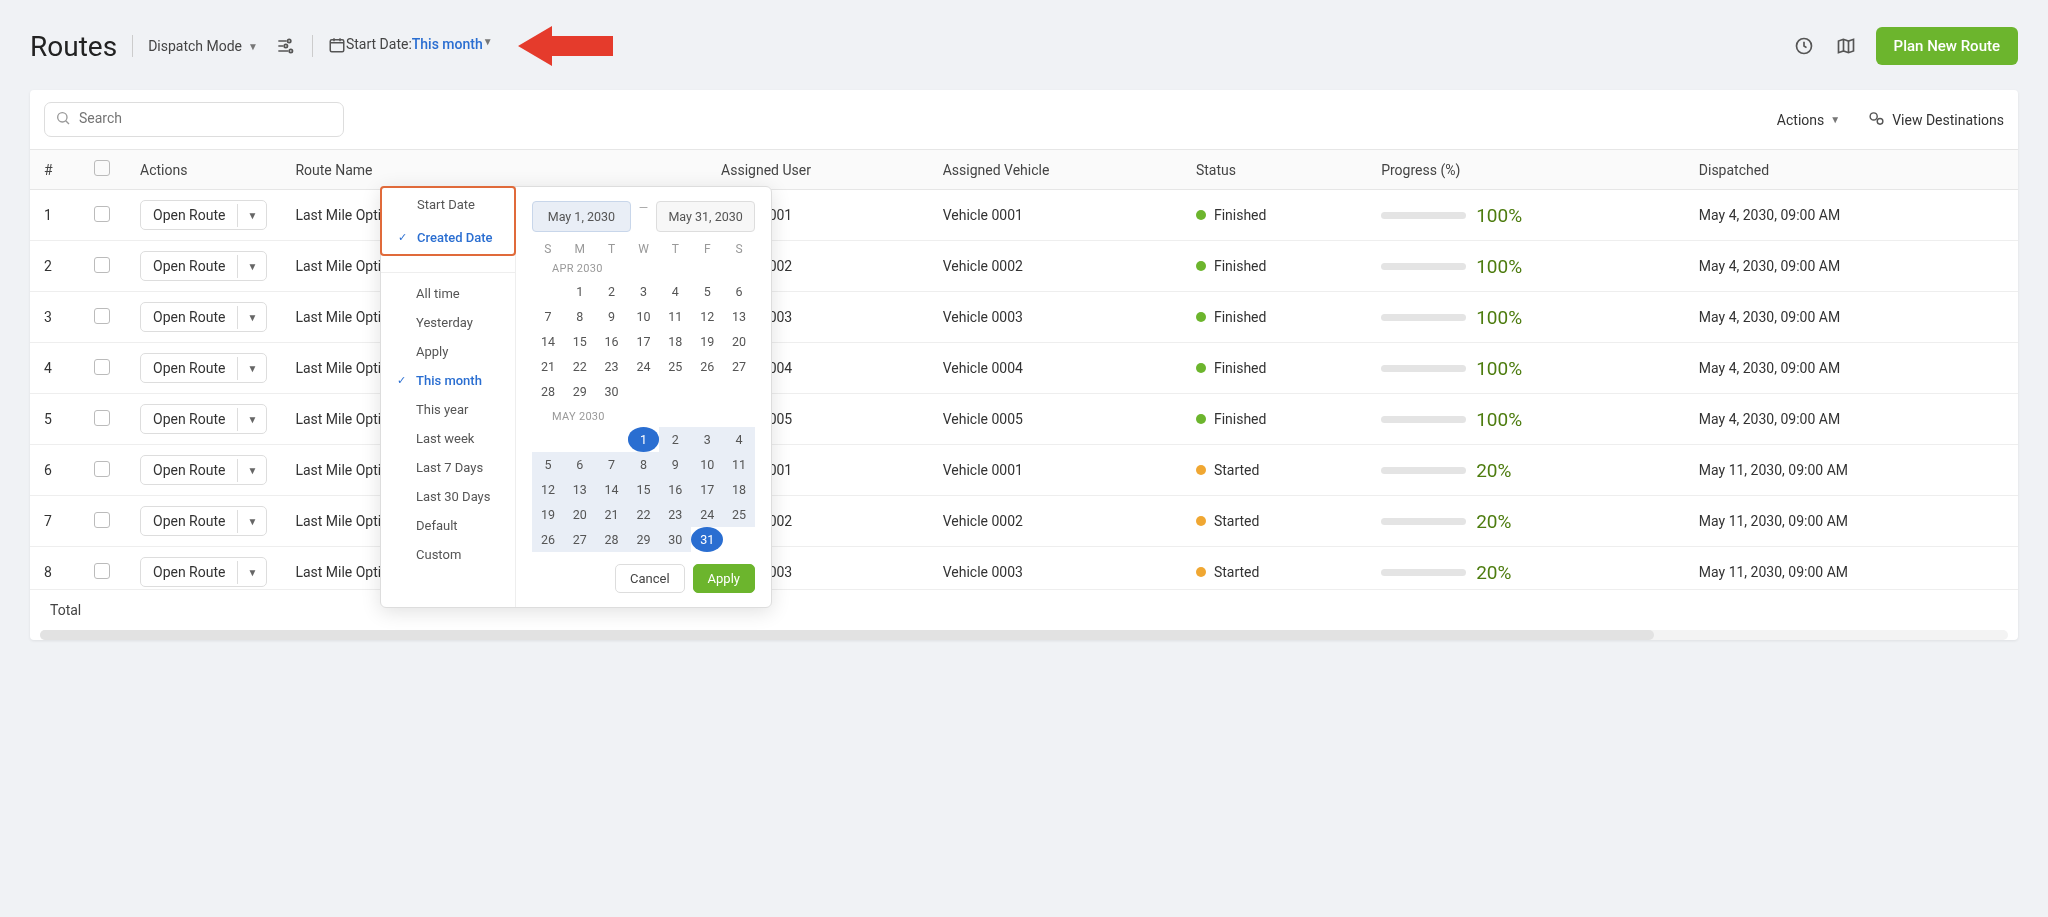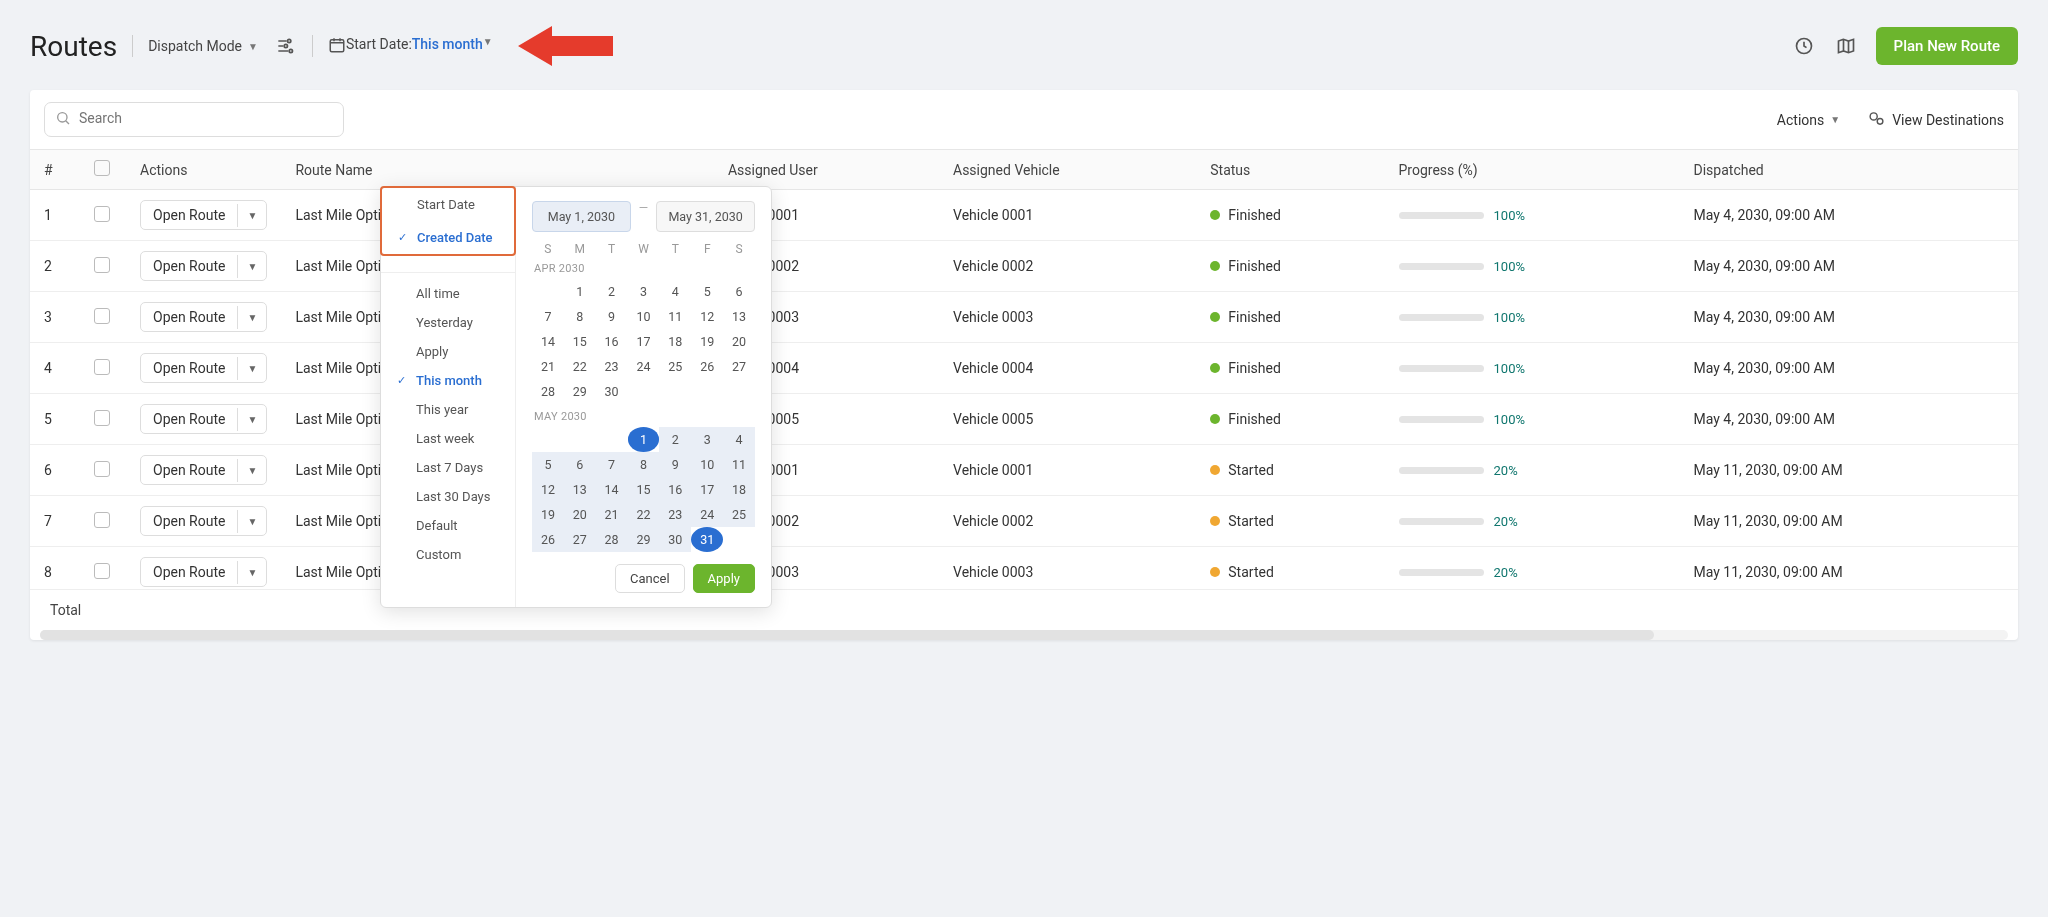--- a/index.html
+++ b/index.html
@@ -32,21 +32,21 @@
 .open-route-btn{display:inline-flex;align-items:center;border:1px solid #ddd;border-radius:5px;overflow:hidden;cursor:pointer;background:#fff}
 .open-route-btn .main{padding:6px 12px}
 .open-route-btn .dd{padding:6px 9px;border-left:1px solid #ddd;font-size:10px;color:#666}
 .status-cell{display:flex;align-items:center;gap:8px}
 .dot{width:10px;height:10px;border-radius:50%}
 .dot.finished{background:#6cb52d}
 .dot.started{background:#f0a732}
 .progress-cell{display:flex;align-items:center;gap:10px}
 .pbar{width:85px;height:7px;background:#e4e4e4;border-radius:4px;overflow:hidden}
 .pbar .fill{height:100%;background:#6cb52d}
-.pct{font-size:13px;color:#0f766e}
+.pct{font-size:19px;color:#4d7c0f}
 .total-row{padding:12px 20px;font-size:14px;color:#444;border-top:1px solid #eee}
 .hscroll{height:10px;margin:0 10px 6px 10px;background:#f3f3f3;border-radius:5px;position:relative}
 .hscroll .thumb{position:absolute;left:0;top:0;height:100%;width:82%;background:#e2e2e2;border-radius:5px}
 .footer{text-align:center;padding:18px 0 8px 0;color:#555;font-size:14px}
 .footer b{color:#333}
 
 
 .dp{position:absolute;top:96px;left:350px;background:#fff;border:1px solid #ddd;border-radius:6px;box-shadow:0 4px 20px rgba(0,0,0,.12);display:flex;z-index:50;overflow:visible}
 .dp-left{width:135px;border-right:1px solid #eee}
 .dp-basis{border:2px solid #e06a3a;border-radius:4px;margin:-1px -1px 16px -1px}
@@ -56,21 +56,21 @@
 .dp-range-opts{padding:6px 0;border-top:1px solid #eee}
 .dp-range-opts .ropt{padding:7px 16px;font-size:13px;color:#555;cursor:pointer;display:flex;align-items:center;gap:7px}
 .dp-range-opts .ropt.sel{color:#2a6ed1;font-weight:500}
 .dp-range-opts .ropt .chk-icn{width:12px;display:inline-block;color:#2a6ed1;font-size:11px}
 .dp-right{padding:14px 16px 14px 16px;width:255px}
 .dp-dates{display:flex;align-items:flex-start;gap:8px;margin-bottom:10px}
 .dp-dates .dbox{flex:1;border:1px solid #ddd;background:#f7f7f7;border-radius:4px;padding:7px 8px;font-size:12.5px;color:#555;text-align:center}
 .dp-dates .dbox.active{background:#e9eef6;border-color:#c8d6ea}
 .dp-dates .sep{color:#aaa;font-size:12px}
 .dow{display:grid;grid-template-columns:repeat(7,1fr);text-align:center;font-size:12px;color:#999;margin-bottom:6px}
-.mlabel{font-size:11px;color:#999;margin:6px 0 4px 2px;letter-spacing:.3px}
+.mlabel{font-size:11px;color:#999;margin:6px 0 4px 20px;letter-spacing:.3px}
 .mgrid{display:grid;grid-template-columns:repeat(7,1fr);text-align:center;font-size:12.5px}
 .mgrid .d{padding:5px 0;cursor:pointer;color:#555;border-radius:50%}
 .mgrid .d.empty{visibility:hidden}
 .mgrid.sel-range .d{background:#e9eef6;border-radius:0;color:#555}
 .mgrid.sel-range .d.empty{background:transparent}
 .mgrid .d.start,.mgrid .d.end{background:#2a6ed1;color:#fff;border-radius:50%}
 .dp-foot{display:flex;justify-content:flex-end;gap:8px;margin-top:12px}
 .dp-foot .btn{padding:6px 14px;border-radius:5px;font-size:13px;cursor:pointer;border:1px solid #ddd;background:#fff;color:#444}
 .dp-foot .btn.apply{background:#6cb52d;color:#fff;border-color:#6cb52d}
 </style>

